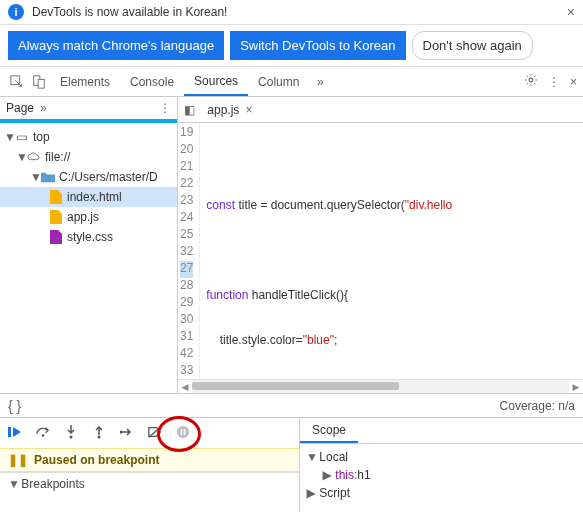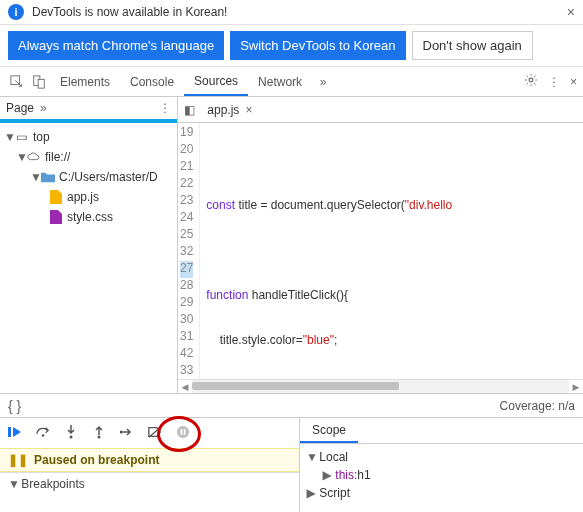--- a/index.html
+++ b/index.html
@@ -2,21 +2,21 @@
 <html><head>
 <meta charset="utf-8">
 <style>
   * { margin:0; padding:0; box-sizing:border-box; font-family:"Segoe UI",Arial,sans-serif; font-size:12px; }
   body { width:583px; height:512px; background:#fff; color:#333; overflow:hidden; position:relative; }
   .info-bar { display:flex; align-items:center; padding:4px 8px; background:#fff; border-bottom:1px solid #e0e0e0; }
   .info-icon { width:16px; height:16px; border-radius:50%; background:#1a73e8; color:#fff; display:flex; align-items:center; justify-content:center; font-weight:bold; margin-right:8px; font-size:11px;}
   .info-close { margin-left:auto; color:#666; font-size:14px; cursor:pointer; }
   .btn-row { display:flex; gap:6px; padding:6px 8px; border-bottom:1px solid #e0e0e0; }
   .btn-blue { background:#1a73e8; color:#fff; border:none; border-radius:0; padding:6px 10px; font-size:13px; cursor:pointer; }
-  .btn-grey { background:#fff; color:#333; border:1px solid #ccc; border-radius:0; padding:6px 10px; font-size:13px; cursor:pointer; }
+  .btn-grey { background:#fff; color:#333; border:1px solid #ccc; border-radius:12px; padding:6px 10px; font-size:13px; cursor:pointer; }
   .tabbar { display:flex; align-items:center; padding:0 6px; border-bottom:1px solid #ccc; height:30px; }
   .tabbar .ico { width:22px; display:flex; justify-content:center; color:#666; }
   .tabbar .tab { padding:0 10px; height:100%; display:flex; align-items:center; color:#555; cursor:pointer; }
   .tabbar .tab.active { color:#333; border-bottom:2px solid #1a73e8; }
   .tabbar .right { margin-left:auto; display:flex; align-items:center; gap:10px; color:#666; }
   .main { display:flex; height:296px; }
   .sidebar { width:178px; border-right:1px solid #ccc; display:flex; flex-direction:column; }
   .side-head { display:flex; align-items:center; padding:4px 6px; border-bottom:4px solid #0ea5e9; }
   .side-head .page { color:#333; }
   .side-head .more { margin-left:auto; display:flex; gap:8px; color:#666; }
@@ -87,21 +87,21 @@
     </div>
   <div class="ico">
       <svg viewBox="0 0 16 16">
         <rect x="2" y="1" width="7" height="11" fill="none" stroke="#666"></rect>
         <rect x="7" y="5" width="7" height="10" fill="#fff" stroke="#666"></rect>
       </svg>
     </div>
   <div class="tab">Elements</div>
   <div class="tab">Console</div>
   <div class="tab active">Sources</div>
-  <div class="tab">Network</div>
+  <div class="tab">Column</div>
   <div class="ico">»</div>
   <div class="right">
     <span><svg viewBox="0 0 16 16">
           <circle cx="8" cy="8" r="2.2" fill="none" stroke="#666" stroke-width="1.3"></circle>
           <path d="M8 1v2M8 13v2M1 8h2M13 8h2M3 3l1.5 1.5M11.5 11.5L13 13M3 13l1.5-1.5M11.5 4.5L13 3" stroke="#666"></path>
         </svg></span>
     <span>⋮</span>
     <span>×</span>
   </div>
 </div>
@@ -131,20 +131,28 @@
           <span>file://</span>
         </div>
       <div class="row" style="padding-left:30px">
           <span class="caret">▼</span>
           <span class="tree-ico folder">
             <svg viewBox="0 0 16 12">
               <path d="M0 1h5l2 2h9v9H0z" fill="#5a9bd4"></path>
             </svg>
           </span>
           <span>C:/Users/master/D</span>
+        </div>
+      <div class="row sel" style="padding-left:48px">
+          <span class="tree-ico filehtml">
+            <svg viewBox="0 0 12 14">
+              <path d="M0 0h8l4 4v10H0z" fill="#f4b400"></path>
+            </svg>
+          </span>
+          <span>index.html</span>
         </div>
       <div class="row" style="padding-left:48px">
           <span class="tree-ico filejs">
             <svg viewBox="0 0 12 14">
               <path d="M0 0h8l4 4v10H0z" fill="#f4b400"></path>
             </svg>
           </span>
           <span>app.js</span>
         </div>
       <div class="row" style="padding-left:48px">

